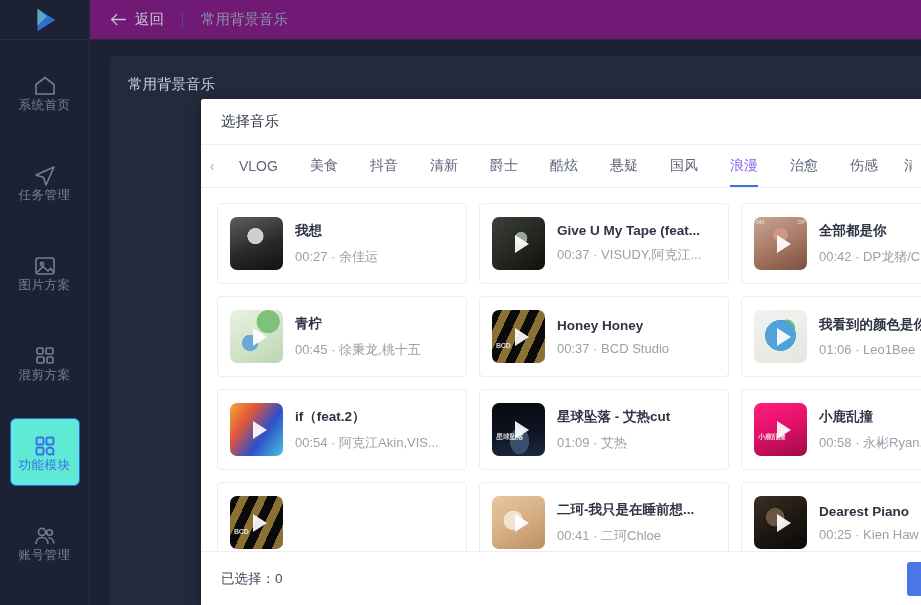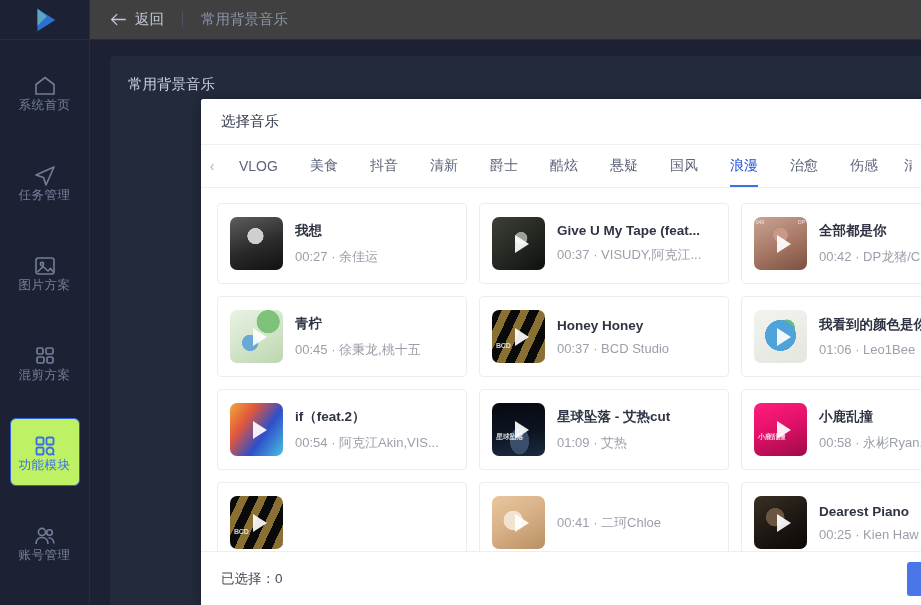--- a/index.html
+++ b/index.html
@@ -32,28 +32,28 @@
   .nav-item {
     width: 70px; height: 68px;
     margin-bottom: 22px;
     border-radius: 6px;
     display: flex; flex-direction: column; align-items: center; justify-content: center;
     cursor: pointer;
     border: 1px solid transparent;
   }
   .nav-item .ico { width: 26px; height: 26px; display: block; color: #737e99; }
   .nav-item .lbl { font-size: 12.5px; color: #737e99; line-height: 1; letter-spacing: .5px; }
-  .nav-item.active { border-color: #2f5fe0; background: #bef264; }
+  .nav-item.active { border-color: #2f5fe0; background: #5eead4; }
   .nav-item.active .ico { color: #3b6fe8; }
   .nav-item.active .lbl { color: #3b6fe8; }
 
   
   .main { flex: 1; height: 605px; position: relative; background: #1c2233; overflow: hidden; }
   .topbar {
-    height: 40px; background: #404040;
+    height: 40px; background: #701a75;
     border-bottom: 1px solid #262d42;
     display: flex; align-items: center; padding-left: 20px; gap: 0;
   }
   .back-btn { display: flex; align-items: center; gap: 8px; cursor: pointer; }
   .back-arrow { width: 17px; height: 15px; display: block; color: #c3c9d6; }
   .back-text { font-size: 14.5px; color: #c3c9d6; }
   .topbar-sep { width: 1px; height: 15px; background: #4a5468; margin: 0 18px; }
   .topbar-title { font-size: 14.5px; color: #8a93a8; }
 
   .content-panel {
@@ -102,21 +102,21 @@
     flex: 1; display: flex; align-items: stretch;
     overflow: hidden; position: relative;
   }
   .tab {
     display: flex; align-items: center; justify-content: center;
     padding: 0 16px;
     font-size: 14px; color: #5d6579; cursor: pointer;
     white-space: nowrap; position: relative;
     flex: 0 0 auto;
   }
-  .tab.active { color: #1d4ed8; }
+  .tab.active { color: #8b5cf6; }
   .tab.active::after {
     content: ""; position: absolute; left: 16px; right: 16px; bottom: 0;
     height: 2px; background: #3b6fe8;
   }
   .tab.clipped { overflow: hidden; max-width: 18px; padding: 0 0 0 16px; }
 
   
   .list-area {
     flex: 1; position: relative; overflow: hidden;
     background: #fff;
@@ -451,20 +451,21 @@
               <div class="thumb th-e">
                 <div class="play"></div>
                 <div class="wm">BCD</div>
               </div>
             </div>
             <div class="card">
               <div class="thumb th-j">
                 <div class="play"></div>
               </div>
               <div class="meta">
+                <div class="m-title">二珂-我只是在睡前想...</div>
                 <div class="m-sub"><span>00:41</span><span> · </span><span>二珂Chloe</span></div>
               </div>
             </div>
             <div class="card">
               <div class="thumb th-k">
                 <div class="play"></div>
               </div>
               <div class="meta">
                 <div class="m-title">Dearest Piano</div>
                 <div class="m-sub"><span>00:25</span><span> · </span><span>Kien Haw</span></div>

